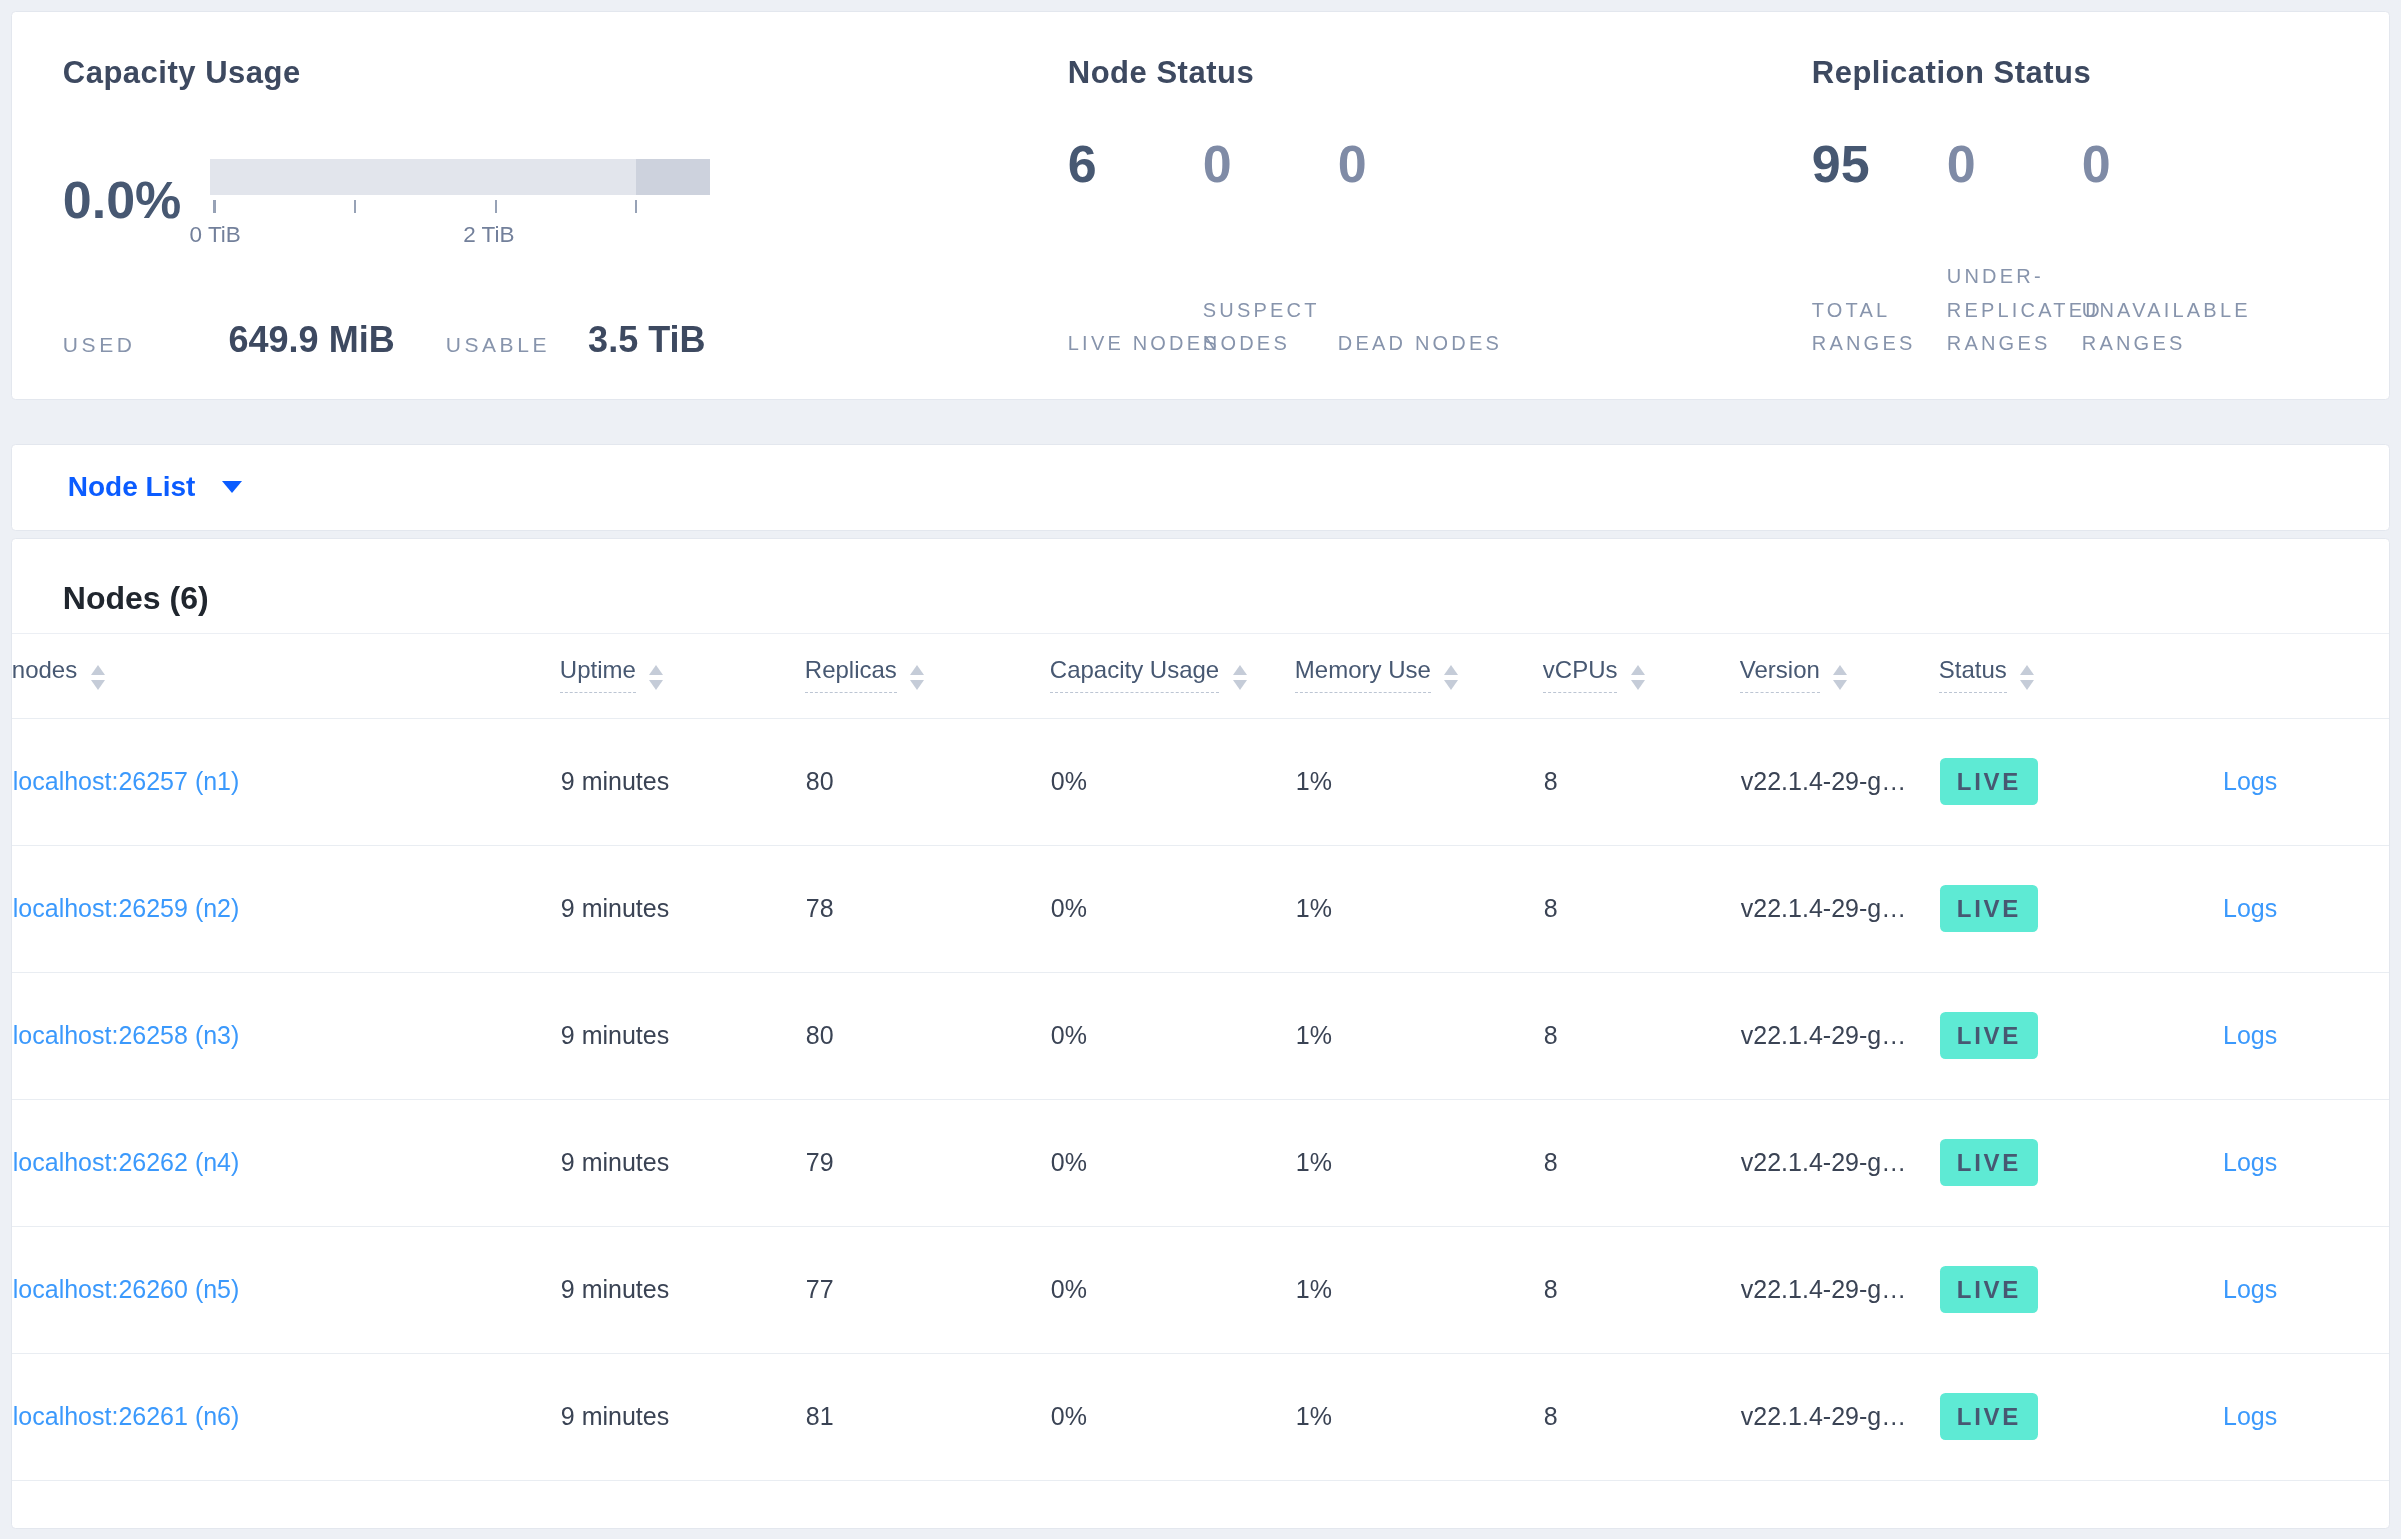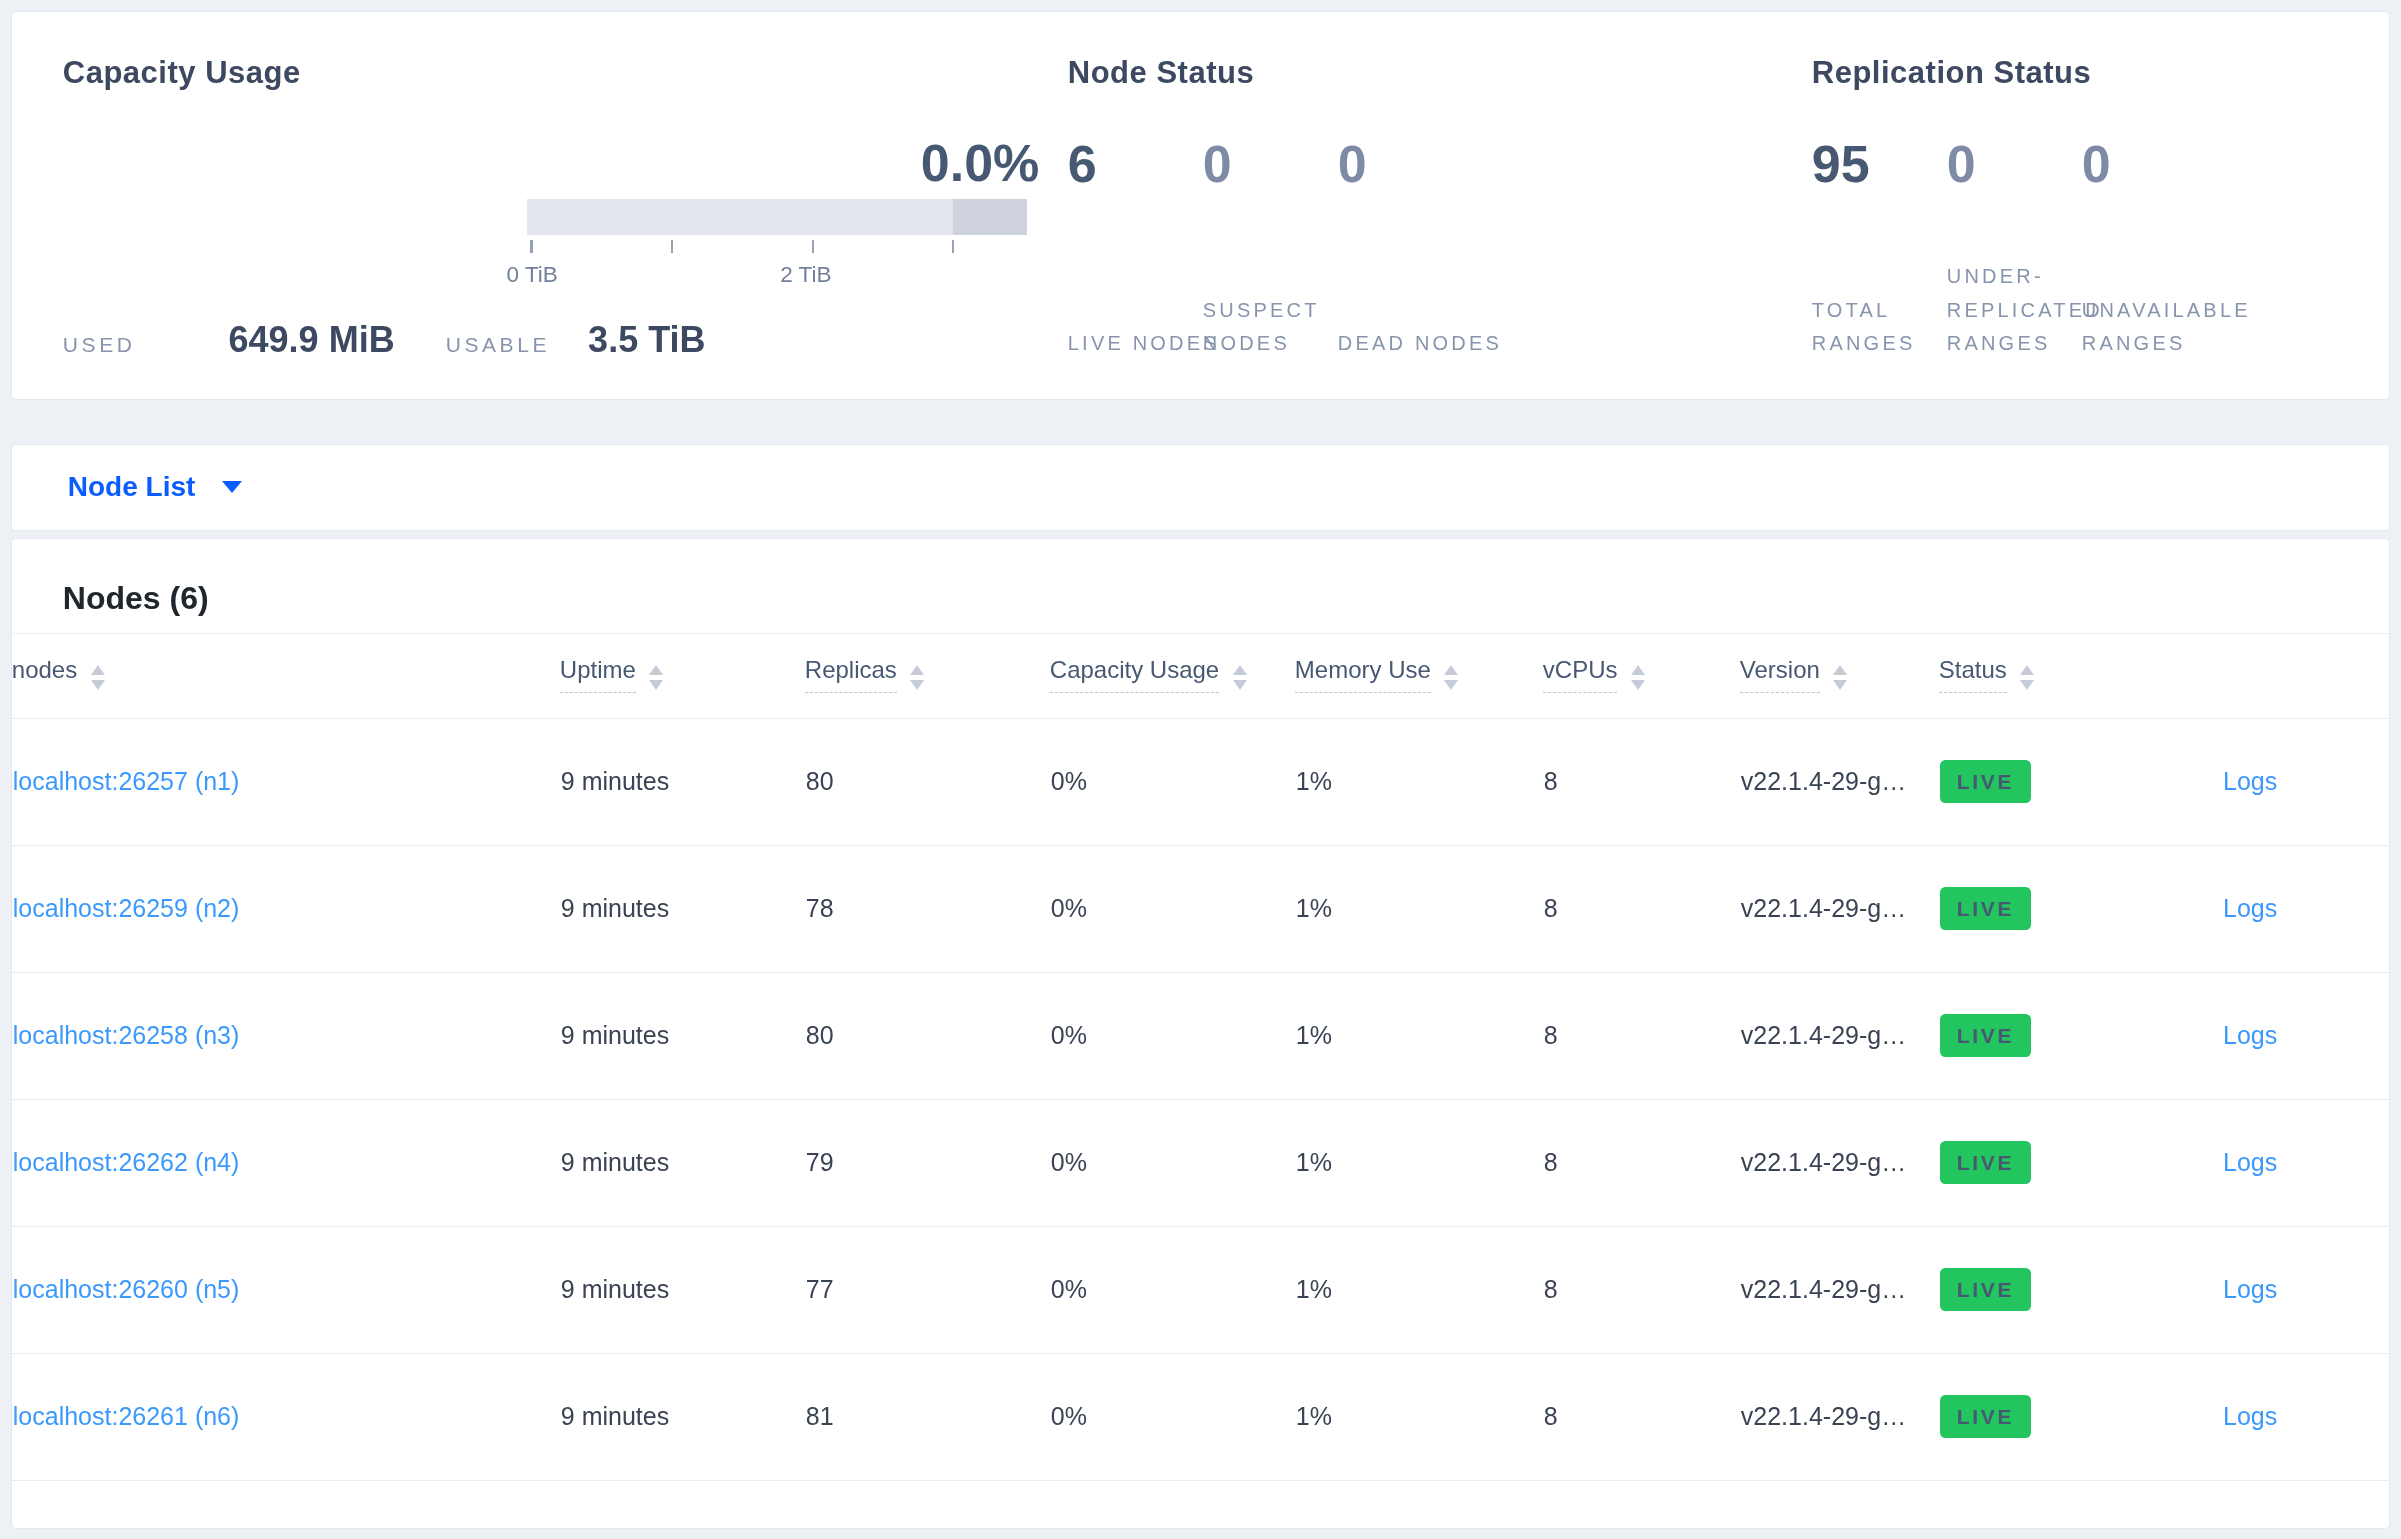--- a/index.html
+++ b/index.html
@@ -20,21 +20,21 @@
 
   
   .summary { margin-top: 10.8px; height: 389px; display: flex; padding: 43px 0 45px 51px; }
   .section-title {
     font-size: 31px; font-weight: 600; color: #3d4960;
     margin: 0 0 52px 0; letter-spacing: 0.5px;
   }
   .sec-capacity { width: 1005px; flex-shrink: 0; }
   .sec-nodes    { width: 744px;  flex-shrink: 0; }
   .cap-body { display: flex; flex-direction: column; height: 218px; }
-  .cap-row { display: flex; align-items: flex-end; flex-direction: column; }
+  .cap-row { display: flex; align-items: center; }
   .cap-pct {
     font-size: 52px; font-weight: 600; color: #475872;
     line-height: 40px; width: 147px; flex-shrink: 0;
   }
   .bar-wrap { position: relative; height: 99px; margin-top: 16px; width: 541px; }
   .bar-track { display: flex; height: 36px; }
   .bar-seg-light { width: 426px; background: #e2e5ec; }
   .bar-seg-dark  { width: 74px;  background: #cdd2dd; }
   .tick { position: absolute; top: 41px; width: 2.7px; height: 13.5px; background: #97a2b6; }
   .tick-1 { left: 3.6px; } .tick-2 { left: 144px; } .tick-3 { left: 285px; } .tick-4 { left: 425px; }
@@ -90,22 +90,22 @@
     border-left: 7.2px solid transparent; border-right: 7.2px solid transparent;
     border-top: 10px solid #c5ccd8;
   }
   td {
     height: 127px; border-bottom: 0.9px solid #e9edf2;
     font-size: 25px; color: #3a4354; white-space: nowrap; overflow: hidden;
   }
   a.node-link, a.logs-link { color: #3b99fc; text-decoration: none; cursor: pointer; }
   .logs-cell { text-align: right; padding-right: 112px; }
   .status-badge {
-    display: inline-block; background: #22c55e; color: #475872;
-    font-size: 21px; font-weight: 700; letter-spacing: 2.7px;
+    display: inline-block; background: #5eead4; color: #475872;
+    font-size: 24px; font-weight: 700; letter-spacing: 2.7px;
     padding: 10.8px 17px 9px 17px; border-radius: 5.4px;
   }
 </style>
 </head>
 <body>
 
 <section class="panel summary">
 
   <div class="sec-capacity">
     <h3 class="section-title">Capacity Usage</h3>

